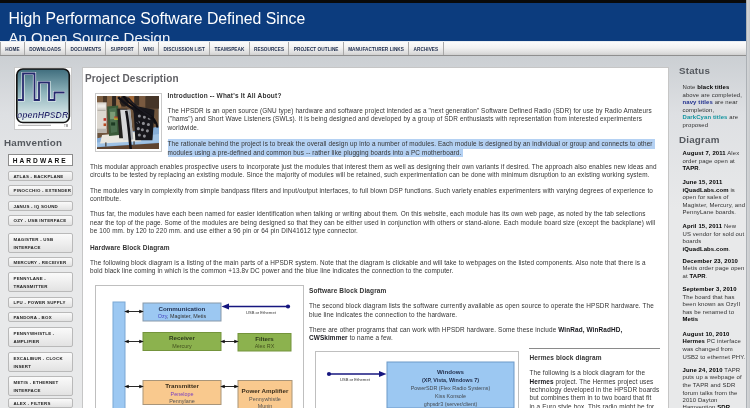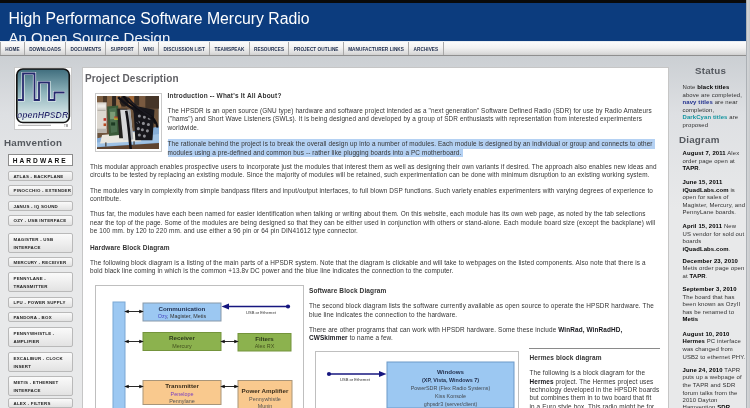--- a/index.html
+++ b/index.html
@@ -48,21 +48,21 @@
 .rh { font-size:9.8px; font-weight:bold; color:#55595f; letter-spacing:0.2px; }
 .rl { font-size:5.95px; color:#303030; letter-spacing:0.12px; }
 .navy { color:#202f8e; font-weight:bold; }
 .dcyan { color:#12949f; font-weight:bold; }
 .rb { font-weight:bold; color:#000; }
 </style>
 </head>
 <body>
 <div class="abs" id="topblack"></div>
 <div class="abs" id="bluehdr"></div>
-<div class="abs nw" id="title">High Performance Software Mercury Radio</div>
+<div class="abs nw" id="title">High Performance Software Defined Since</div>
 <div class="abs nw" id="subtitle">An Open Source Design</div>
 <div class="abs nw" id="navbar"><span class="it">HOME</span><span class="it">DOWNLOADS</span><span class="it">DOCUMENTS</span><span class="it">SUPPORT</span><span class="it">WIKI</span><span class="it">DISCUSSION LIST</span><span class="it">TEAMSPEAK</span><span class="it">RESOURCES</span><span class="it">PROJECT OUTLINE</span><span class="it">MANUFACTURER LINKS</span><span class="it">ARCHIVES</span></div>
 <div class="abs" id="rightstrip"></div>
 
 <div class="abs" id="logobox"></div>
 <svg class="abs" style="left:14px; top:66.8px;" width="58" height="63.5" viewBox="0 0 58 63.5">
   <defs>
     <linearGradient id="lg" x1="0" y1="0" x2="0" y2="1">
       <stop offset="0" stop-color="#3f6d7d"></stop>
       <stop offset="0.45" stop-color="#8fb4bc"></stop>
@@ -277,21 +277,21 @@
 </svg>
 
 <div class="abs" style="left:529px; top:348px; width:130.5px; height:1px; background:#8a8a8a;"></div>
 <div class="abs nw bl bt" style="left:529.5px; top:353.5px; font-size:6.5px;">Hermes block diagram</div>
 <div class="abs nw bl" style="left:529.5px; top:369.2px;">The following is a block diagram for the</div>
 <div class="abs nw bl" style="left:529.5px; top:377.6px;"><span class="bt">Hermes</span> project. The Hermes project uses</div>
 <div class="abs nw bl" style="left:529.5px; top:385.9px;">technology developed in the HPSDR boards</div>
 <div class="abs nw bl" style="left:529.5px; top:394.2px;">but combines them in to two board that fit</div>
 <div class="abs nw bl" style="left:529.5px; top:402.5px;">in a Euro style box. This radio might be for</div>
 
-<div class="abs nw rh" style="left:679px; top:65.2px;margin-left:16px;">Status</div>
+<div class="abs nw rh" style="left:679px; top:65.2px;">Status</div>
 <div class="abs nw rl" style="left:682.5px; top:84px;">Note <span class="rb">black titles</span></div>
 <div class="abs nw rl" style="left:682.5px; top:91.5px;">above are completed,</div>
 <div class="abs nw rl" style="left:682.5px; top:99.2px;"><span class="navy">navy titles</span> are near</div>
 <div class="abs nw rl" style="left:682.5px; top:106.5px;">completion,</div>
 <div class="abs nw rl" style="left:682.5px; top:114px;"><span class="dcyan">DarkCyan titles</span> are</div>
 <div class="abs nw rl" style="left:682.5px; top:121.5px;">proposed</div>
 <div class="abs nw rh" style="left:679px; top:134.2px;">Diagram</div>
 <div class="abs nw rl" style="left:682.5px; top:150.4px;"><span class="rb">August 7, 2011</span> Alex</div>
 <div class="abs nw rl" style="left:682.5px; top:157.9px;">order page open at</div>
 <div class="abs nw rl" style="left:682.5px; top:165.1px;"><span class="rb">TAPR</span>.</div>

